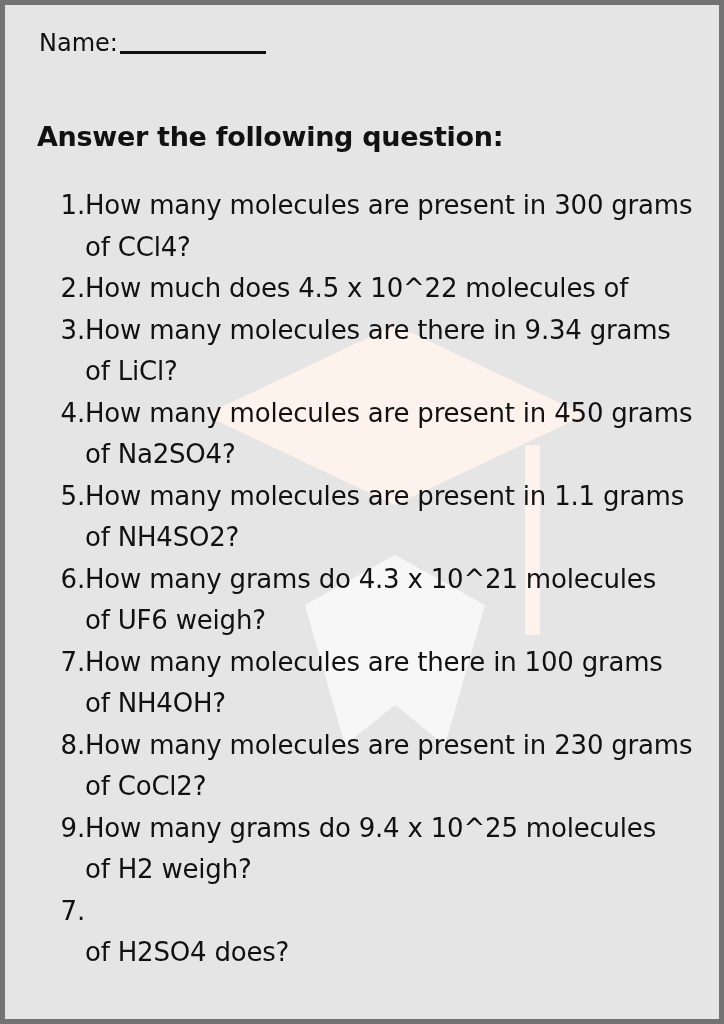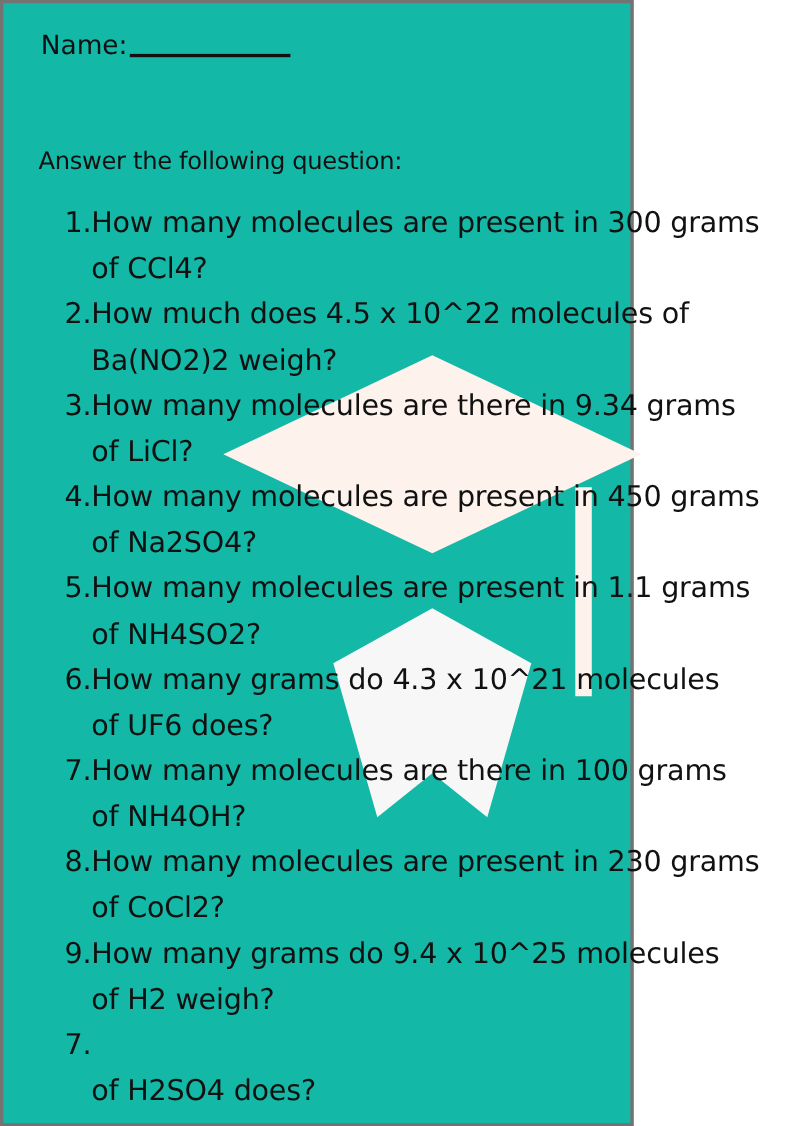--- a/index.html
+++ b/index.html
@@ -4,24 +4,24 @@
   <style>
     html, body { margin: 0; padding: 0; }
     body {
       width: 724px; height: 1024px; overflow: hidden;
       background: #ffffff;
       font-family: "DejaVu Sans", "Liberation Sans", sans-serif;
       color: #111111;
     }
     .page {
       position: relative;
-      width: 576px; height: 1024px;
+      width: 724px; height: 1024px;
       box-sizing: border-box;
-      border: 3px solid #737373;
-      background: #14b8a6;
+      border: 5px solid #737373;
+      background: #e5e5e5;
     }
     .watermark {
       position: absolute;
       left: 190px; top: 300px;
       width: 400px; height: 440px;
       pointer-events: none;
     }
     .name-row {
       position: absolute;
       left: 34px; top: 24px;
@@ -30,22 +30,22 @@
     }
     .name-line {
       display: inline-block;
       width: 146px; height: 0;
       border-bottom: 3px solid #111;
       margin-left: 2px;
       margin-bottom: 3px;
     }
     .instruction {
       position: absolute;
-      left: 32px; top: 132px;
-      font-size: 22px; font-weight: normal;
+      left: 32px; top: 116px;
+      font-size: 27px; font-weight: bold;
       letter-spacing: -0.3px;
     }
     .questions {
       position: absolute;
       left: 36px; top: 180px;
       width: 670px;
       margin: 0; padding: 0;
       list-style: none;
     }
     .q {
@@ -83,37 +83,37 @@
 
   <div class="instruction">Answer the following question:</div>
 
   <ol class="questions">
     <li class="q">
       <span class="q-num">1.</span>
       <span class="q-text"><span>How many molecules are present in 300 grams</span><br><span>of CCl4?</span></span>
     </li>
     <li class="q">
       <span class="q-num">2.</span>
-      <span class="q-text"><span>How much does 4.5 x 10^22 molecules of</span><br><span>Ba(NO2)2 weigh?</span></span>
+      <span class="q-text"><span>How much does 4.5 x 10^22 molecules of</span><br></span>
     </li>
     <li class="q">
       <span class="q-num">3.</span>
       <span class="q-text"><span>How many molecules are there in 9.34 grams</span><br><span>of LiCl?</span></span>
     </li>
     <li class="q">
       <span class="q-num">4.</span>
       <span class="q-text"><span>How many molecules are present in 450 grams</span><br><span>of Na2SO4?</span></span>
     </li>
     <li class="q">
       <span class="q-num">5.</span>
       <span class="q-text"><span>How many molecules are present in 1.1 grams</span><br><span>of NH4SO2?</span></span>
     </li>
     <li class="q">
       <span class="q-num">6.</span>
-      <span class="q-text"><span>How many grams do 4.3 x 10^21 molecules</span><br><span>of UF6 does?</span></span>
+      <span class="q-text"><span>How many grams do 4.3 x 10^21 molecules</span><br><span>of UF6 weigh?</span></span>
     </li>
     <li class="q">
       <span class="q-num">7.</span>
       <span class="q-text"><span>How many molecules are there in 100 grams</span><br><span>of NH4OH?</span></span>
     </li>
     <li class="q">
       <span class="q-num">8.</span>
       <span class="q-text"><span>How many molecules are present in 230 grams</span><br><span>of CoCl2?</span></span>
     </li>
     <li class="q">

